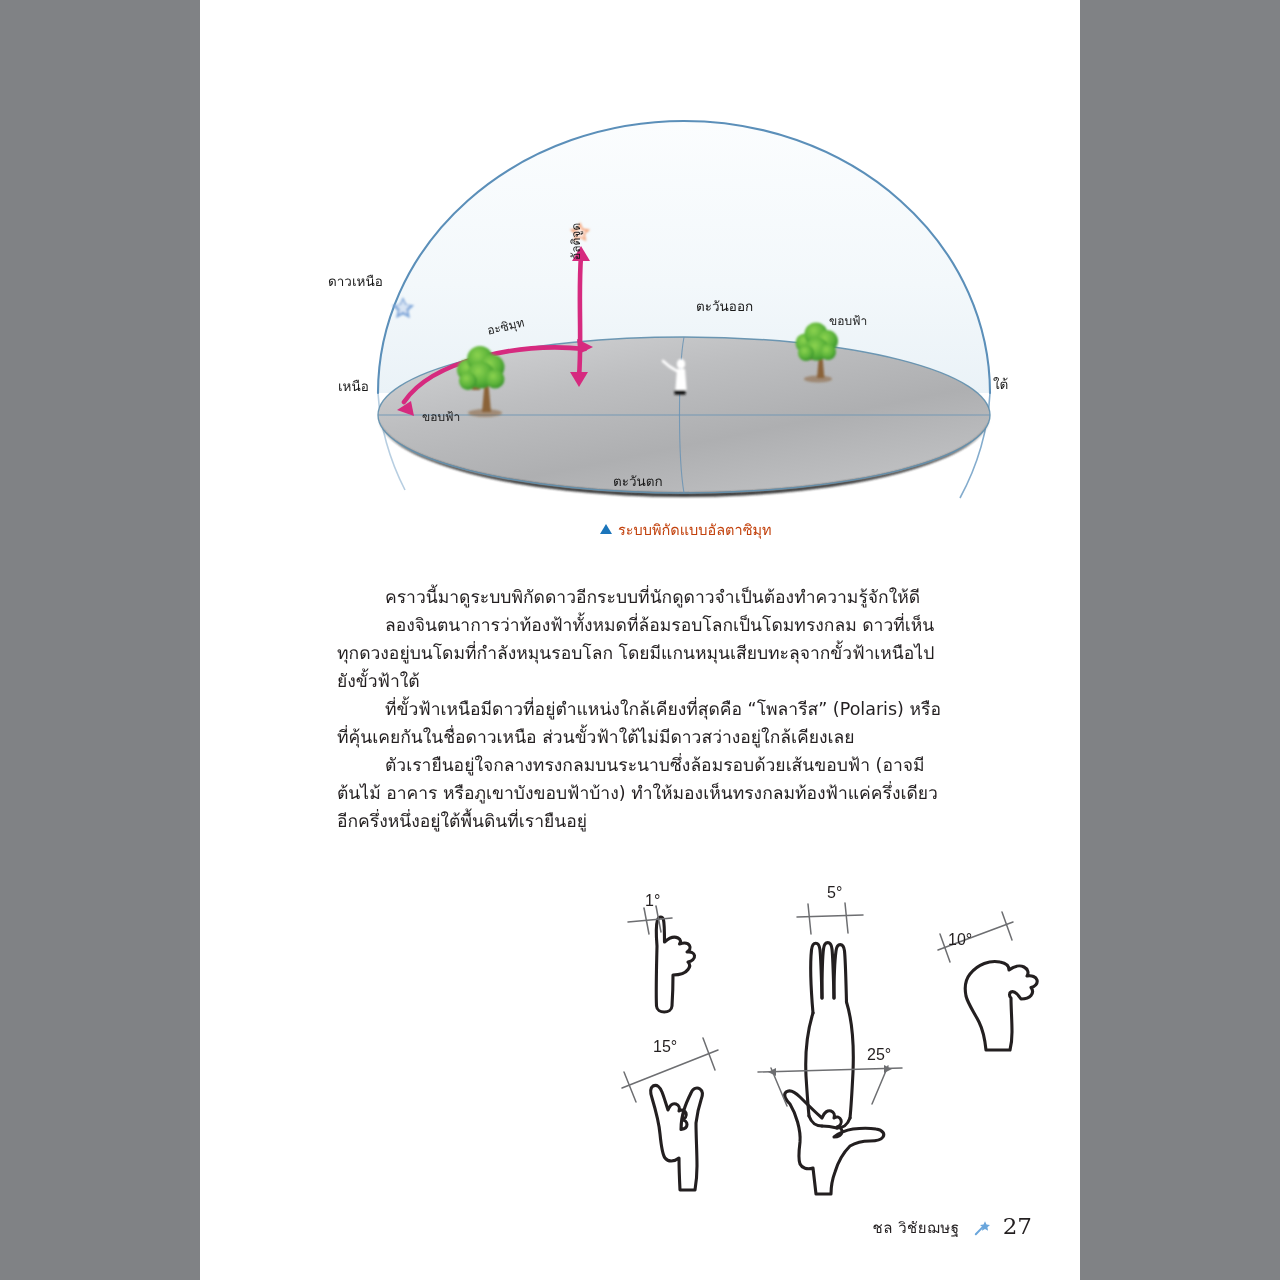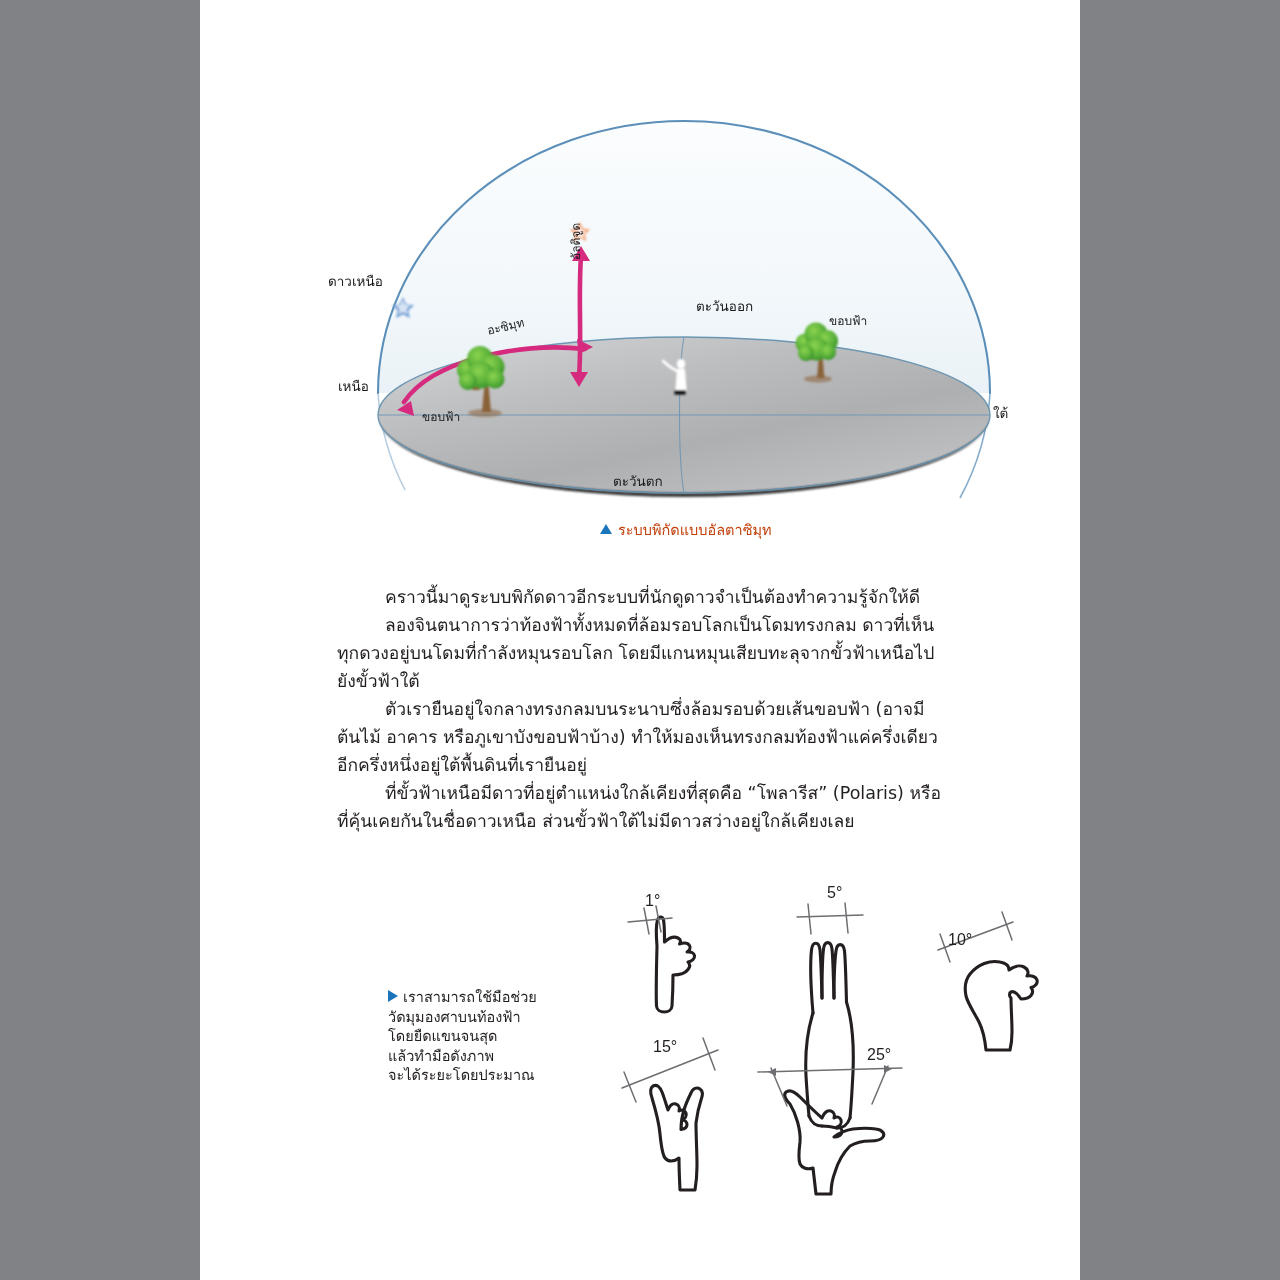--- a/index.html
+++ b/index.html
@@ -37,21 +37,21 @@
     font-family: "DejaVu Sans", "Liberation Sans", sans-serif;
     font-size: 13.5px;
     color: #1a1a1a;
     white-space: nowrap;
     line-height: 1;
   }
   .dg-label-sm { font-size: 12px; }
 
   #lbl-polaris { left: 128px; top: 215px; }
   #lbl-north   { left: 138px; top: 320px; font-family: Liberation Serif, serif; }
-  #lbl-south   { left: 793px; top: 318px; margin-top: 29px; }
+  #lbl-south   { left: 793px; top: 318px; }
   #lbl-east    { left: 496px; top: 240px; }
   #lbl-west    { left: 413px; top: 415px; }
   #lbl-horizon-r { left: 629px; top: 255px; }
   #lbl-horizon-l { left: 222px; top: 351px; }
   #lbl-azimuth {
     left: 286px; top: 265px;
     transform: rotate(-13deg);
     transform-origin: left top;
   }
   #lbl-altitude {
@@ -275,22 +275,22 @@
     <div class="dg-label dg-label-sm" id="lbl-altitude">อัลติจูด</div>
   </div>
 
   <div id="fig-caption">
     <span class="cap-tri"></span><span>ระบบพิกัดแบบอัลตาซิมุท</span>
   </div>
 
   <div id="body-text">
     <p>คราวนี้มาดูระบบพิกัดดาวอีกระบบที่นักดูดาวจำเป็นต้องทำความรู้จักให้ดี</p>
     <p>ลองจินตนาการว่าท้องฟ้าทั้งหมดที่ล้อมรอบโลกเป็นโดมทรงกลม ดาวที่เห็นทุกดวงอยู่บนโดมที่กำลังหมุนรอบโลก โดยมีแกนหมุนเสียบทะลุจากขั้วฟ้าเหนือไปยังขั้วฟ้าใต้</p>
+    <p>ที่ขั้วฟ้าเหนือมีดาวที่อยู่ตำแหน่งใกล้เคียงที่สุดคือ “โพลารีส” (Polaris) หรือที่คุ้นเคยกันในชื่อดาวเหนือ  ส่วนขั้วฟ้าใต้ไม่มีดาวสว่างอยู่ใกล้เคียงเลย</p>
     <p>ตัวเรายืนอยู่ใจกลางทรงกลมบนระนาบซึ่งล้อมรอบด้วยเส้นขอบฟ้า (อาจมีต้นไม้ อาคาร หรือภูเขาบังขอบฟ้าบ้าง) ทำให้มองเห็นทรงกลมท้องฟ้าแค่ครึ่งเดียว อีกครึ่งหนึ่งอยู่ใต้พื้นดินที่เรายืนอยู่</p>
-    <p>ที่ขั้วฟ้าเหนือมีดาวที่อยู่ตำแหน่งใกล้เคียงที่สุดคือ “โพลารีส” (Polaris) หรือที่คุ้นเคยกันในชื่อดาวเหนือ  ส่วนขั้วฟ้าใต้ไม่มีดาวสว่างอยู่ใกล้เคียงเลย</p>
   </div>
 
   <div id="hands-figure">
     <svg id="hands-svg" width="450" height="320" viewBox="0 0 450 320">
       <g stroke="#231f20" fill="none" stroke-width="3.1" stroke-linecap="round" stroke-linejoin="round">
 
         <g>
           <path d="M 57 66 C 56 54 56 45 57.5 40 C 59 36 62.5 36 63.5 40 C 64.5 44 64.5 54 64.5 62
                    C 69 58 74 56 78 58 C 81 59.5 81 62 79.5 64
                    C 84 62.5 88 63 89.5 65.5 C 91 68 89.5 70.5 87 72
@@ -390,22 +390,25 @@
       </g>
     </svg>
 
     <div class="hand-deg" id="deg-1">1°</div>
     <div class="hand-deg" id="deg-5">5°</div>
     <div class="hand-deg" id="deg-10">10°</div>
     <div class="hand-deg" id="deg-15">15°</div>
     <div class="hand-deg" id="deg-25">25°</div>
   </div>
 
-  <div id="hands-caption">
-    <div><span class="cap-tri-r"></span><span>เราสามารถใช้มือช่วย</span></div>
-    <div>วัดมุมองศาบนท้องฟ้า</div>
-    <div>โดยยืดแขนจนสุด</div>
-    <div>แล้วทำมือดังภาพ</div>
-    <div>จะได้ระยะโดยประมาณ</div>
+
+  <div id="footer">
+    <span id="footer-author">ชล วิชัยฌษฐ</span>
+    <span id="footer-star">
+      <svg width="17" height="17" viewBox="0 0 17 17">
+        <path d="M 11 2.2 l 1.5 3.3 l 3.5 .4 l -2.6 2.4 l .7 3.5 l -3.1 -1.8 l -3.1 1.8 l .7 -3.5 l -2.6 -2.4 l 3.5 -.4 Z" fill="#6aa6dc"></path>
+        <path d="M 8.2 8.6 L 1.8 15.2" stroke="#6aa6dc" stroke-width="2" stroke-linecap="round"></path>
+      </svg>
+    </span>
+    <span id="footer-page">27</span>
   </div>
 
-
 </div>
 
 </body></html>

